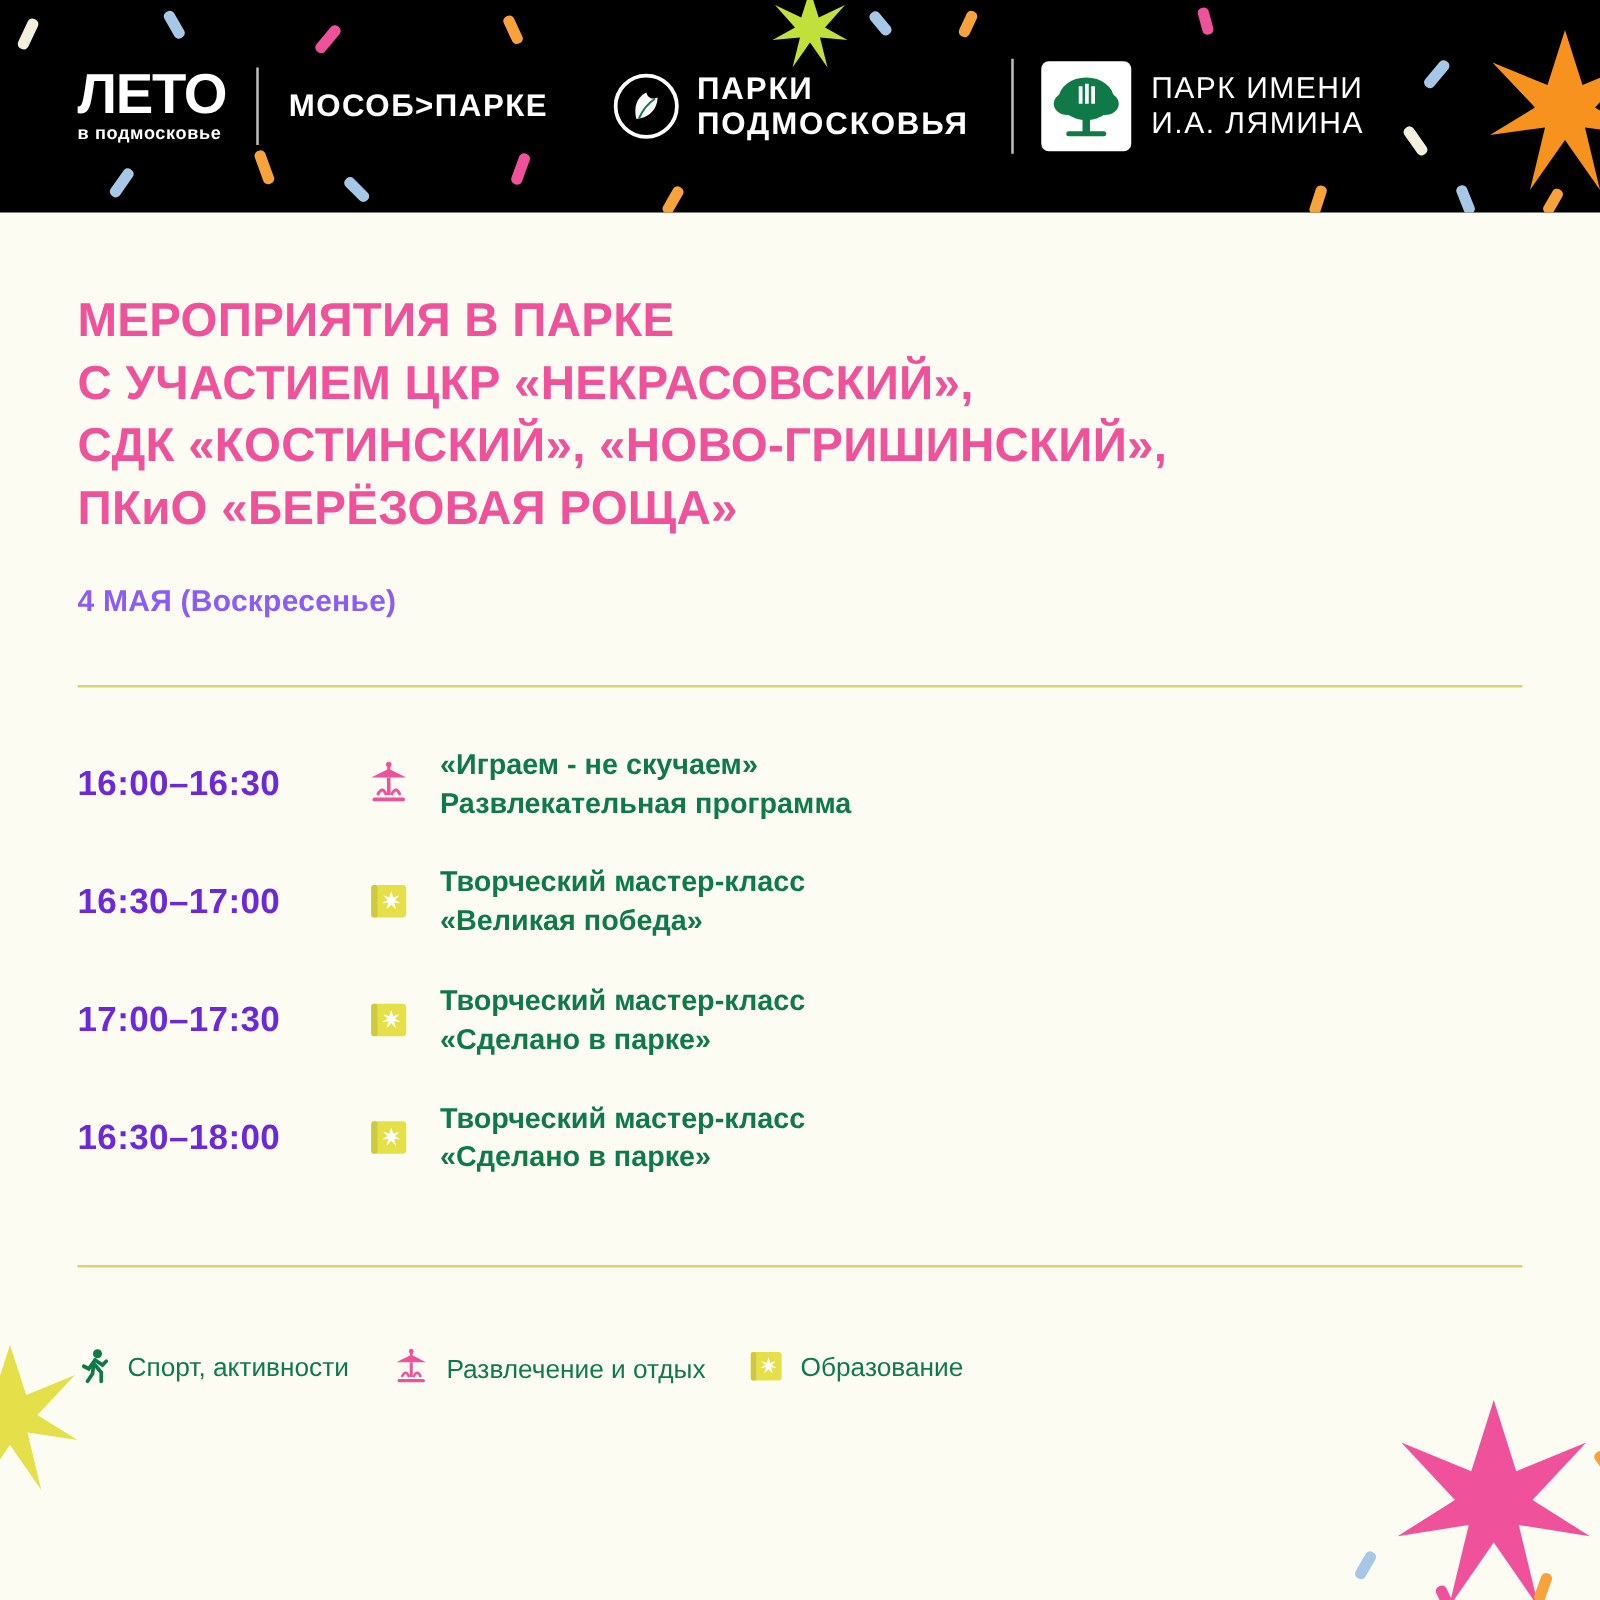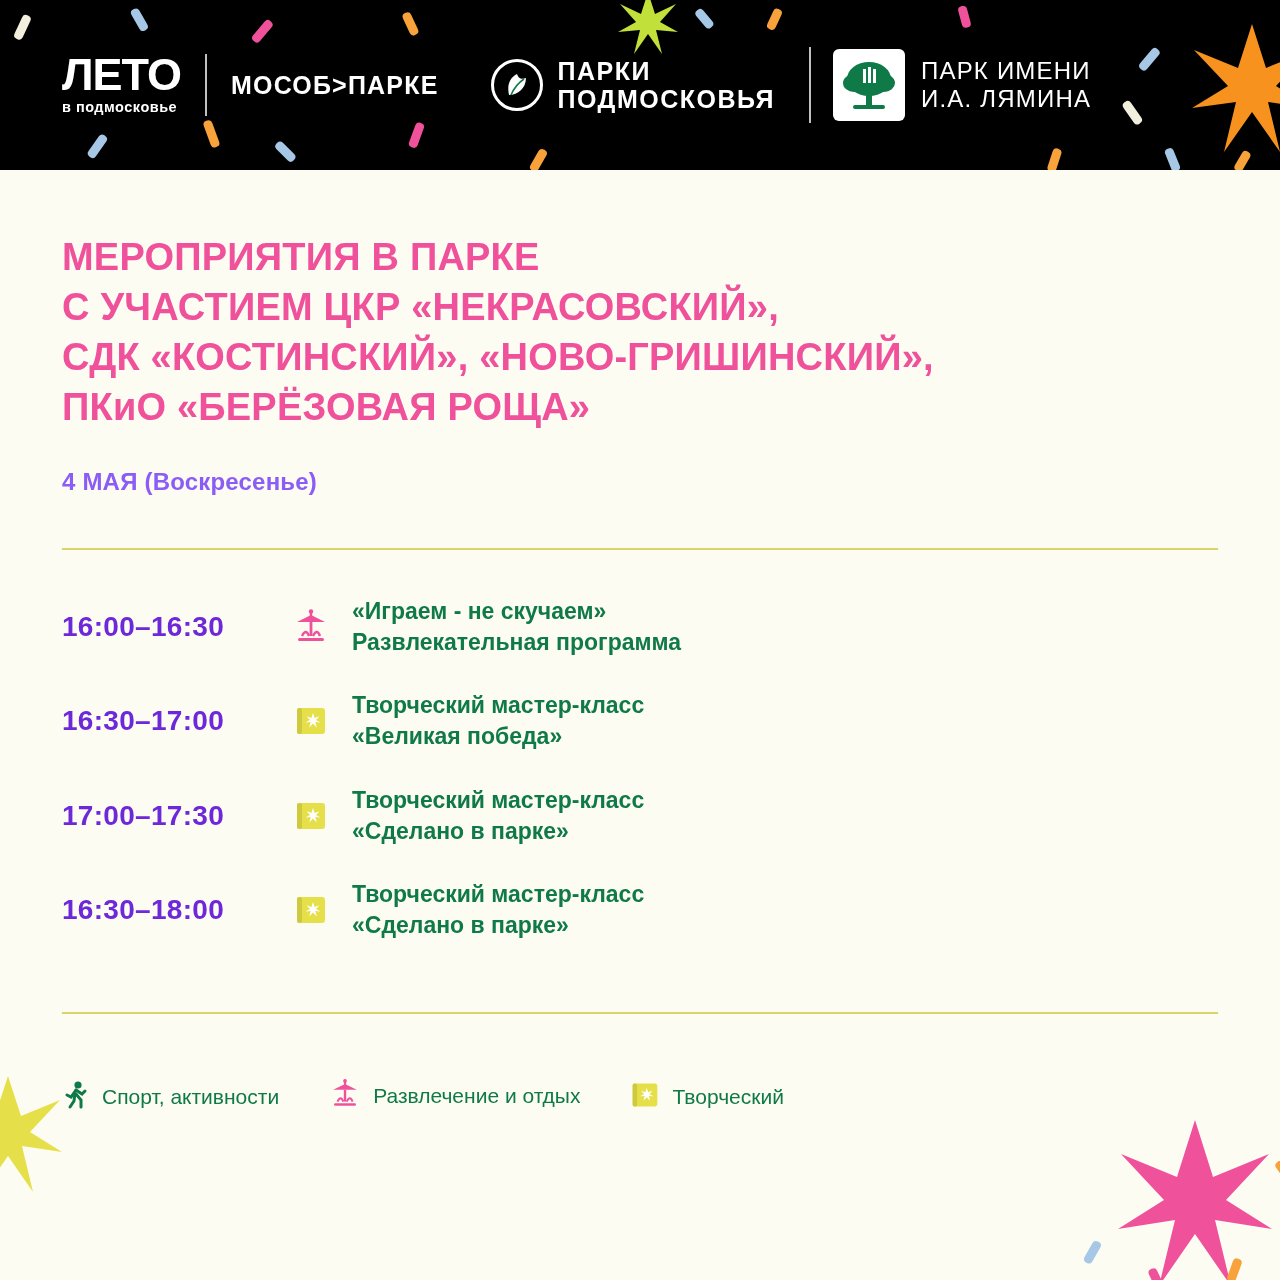--- a/index.html
+++ b/index.html
@@ -215,24 +215,24 @@
     height: 2px;
     background: #d9d46a;
     margin-top: 70px;
   }
 
   
   .legend {
     position: relative;
     z-index: 3;
     display: flex;
-    align-items: flex-end;
+    align-items: flex-start;
     padding: 0 62px;
     margin-top: 64px;
-    gap: 50px;
+    gap: 34px;
   }
   .legend-item {
     display: flex;
     align-items: center;
     gap: 12px;
   }
   .legend-label {
     color: #0f7a48;
     font-size: 21px;
     font-weight: 400;
@@ -460,16 +460,16 @@
   <div class="legend-item">
     <span>
       <svg width="30" height="30" viewBox="0 0 34 34">
         <rect x="3" y="4" width="28" height="26" rx="3" fill="#e5e04a"></rect>
         <rect x="3" y="4" width="5" height="26" rx="2" fill="#cfc93f"></rect>
         <g fill="#ffffff">
           <path d="M19 9 L20.6 14 L25.5 12.2 L22 16 L26.5 18.5 L21.3 18 L22.8 23.5 L19 19.5 L15.2 23.5 L16.7 18 L11.5 18.5 L16 16 L12.5 12.2 L17.4 14 Z"></path>
         </g>
       </svg>
     </span>
-    <span class="legend-label">Творческий</span>
+    <span class="legend-label">Образование</span>
   </div>
 
 </div>
 
 </body></html>

